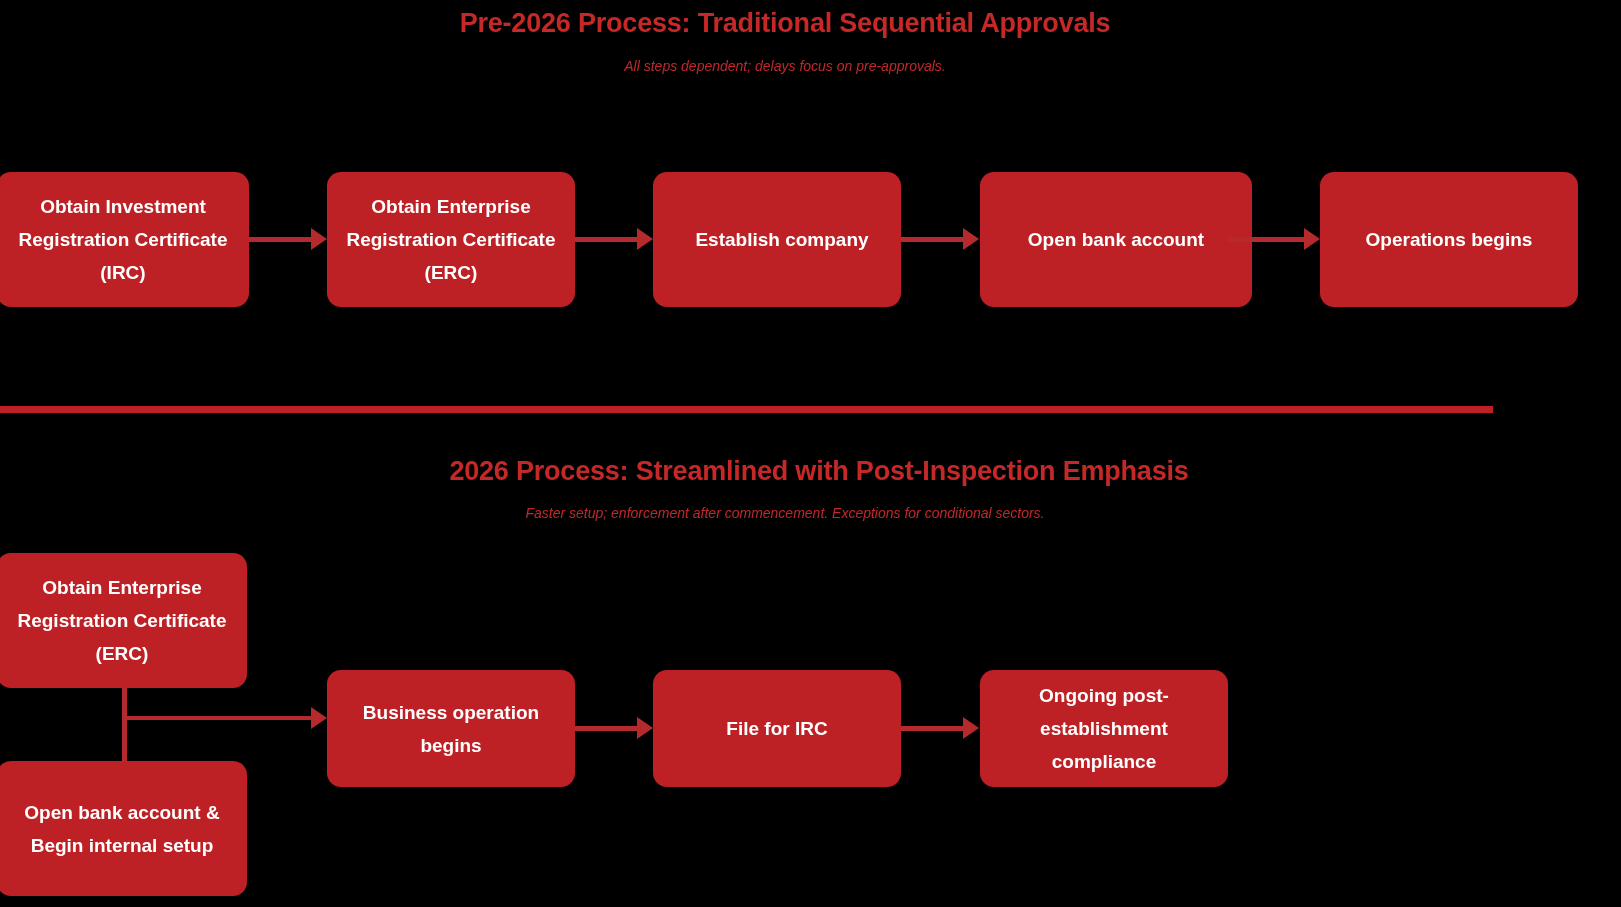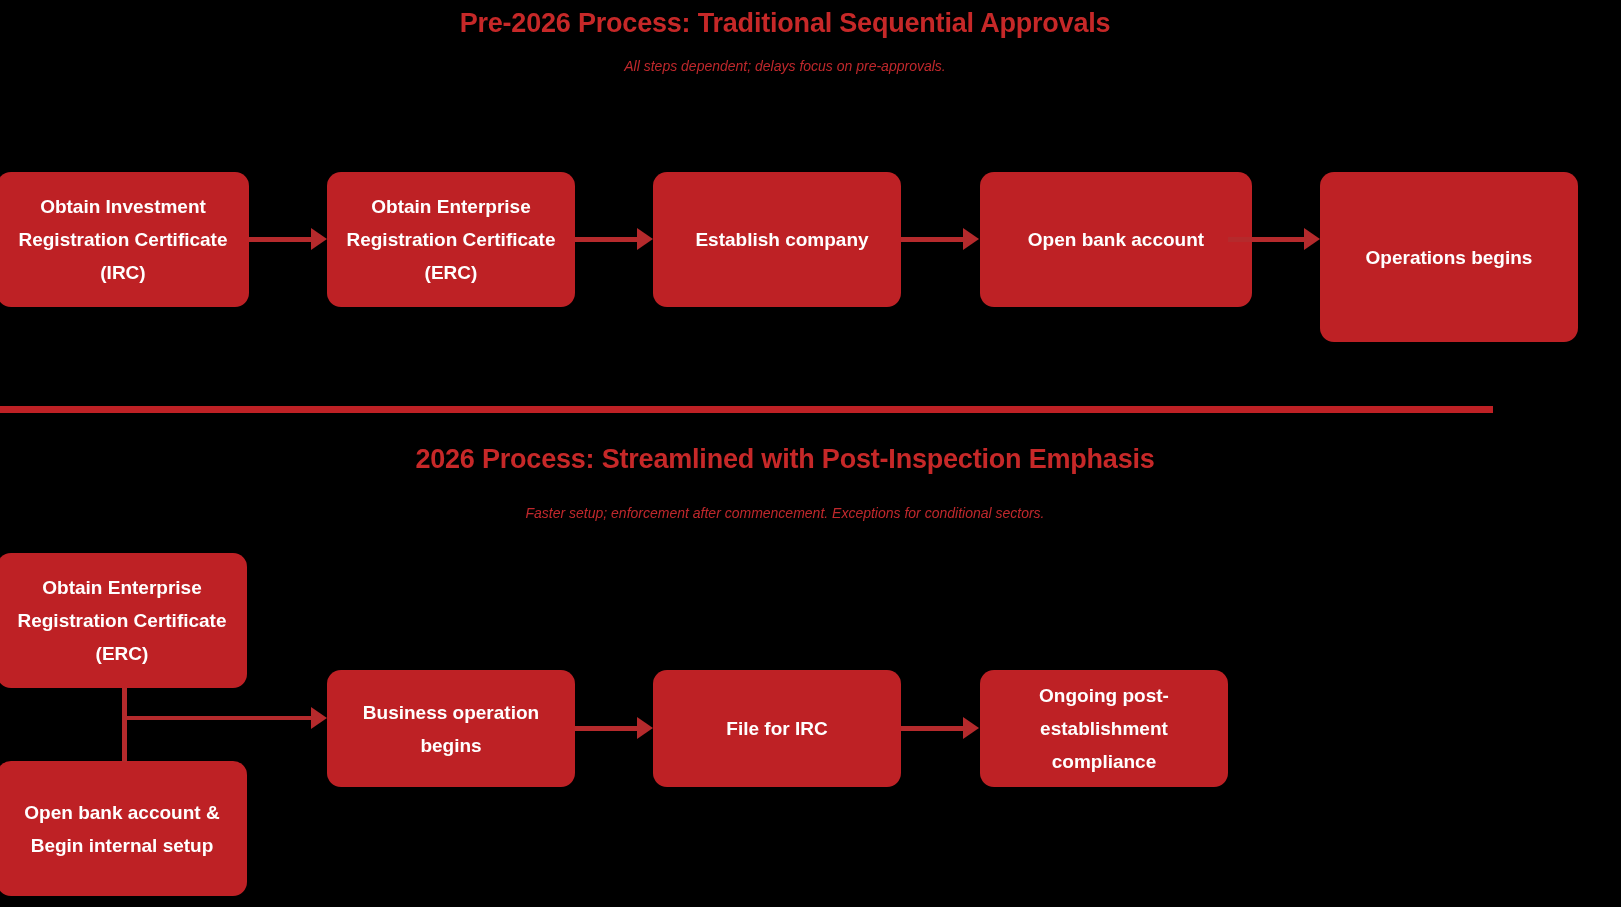--- a/index.html
+++ b/index.html
@@ -98,37 +98,37 @@
   <div class="section-subtitle" style="top:58px;">All steps dependent; delays focus on pre-approvals.</div>
 
   <div class="node" style="left:-3px; top:172px; width:252px; height:135px;">Obtain Investment Registration Certificate (IRC)</div>
 
   <div class="node" style="left:327px; top:172px; width:248px; height:135px;">Obtain Enterprise Registration Certificate (ERC)</div>
 
   <div class="node" style="left:653px; top:172px; width:248px; height:135px;padding-left:20px;">Establish company</div>
 
   <div class="node" style="left:980px; top:172px; width:272px; height:135px;">Open bank account</div>
 
-  <div class="node" style="left:1320px; top:172px; width:258px; height:170px;">Operations begins</div>
+  <div class="node" style="left:1320px; top:172px; width:258px; height:135px;">Operations begins</div>
 
   <div class="edge" style="left:249px; top:237px; width:64px;"></div>
   <div class="arrowhead" style="left:311px; top:228px;"></div>
 
   <div class="edge" style="left:575px; top:237px; width:64px;"></div>
   <div class="arrowhead" style="left:637px; top:228px;"></div>
 
   <div class="edge" style="left:901px; top:237px; width:64px;"></div>
   <div class="arrowhead" style="left:963px; top:228px;"></div>
 
   <div class="edge" style="left:1228px; top:237px; width:78px;"></div>
   <div class="arrowhead" style="left:1304px; top:228px;"></div>
 
   <div class="divider"></div>
 
-  <div class="section-title" style="top:444px;">2026 Process: Streamlined with Post-Inspection Emphasis</div>
+  <div class="section-title" style="top:456px;padding-left:34px;">2026 Process: Streamlined with Post-Inspection Emphasis</div>
   <div class="section-subtitle" style="top:505px;">Faster setup; enforcement after commencement. Exceptions for conditional sectors.</div>
 
   <div class="node" style="left:-3px; top:553px; width:250px; height:135px;">Obtain Enterprise Registration Certificate (ERC)</div>
 
   <div class="node" style="left:-3px; top:761px; width:250px; height:135px;">Open bank account &amp; Begin internal setup</div>
 
   <div class="node" style="left:327px; top:670px; width:248px; height:117px;">Business operation begins</div>
 
   <div class="node" style="left:653px; top:670px; width:248px; height:117px;">File for IRC</div>
 

